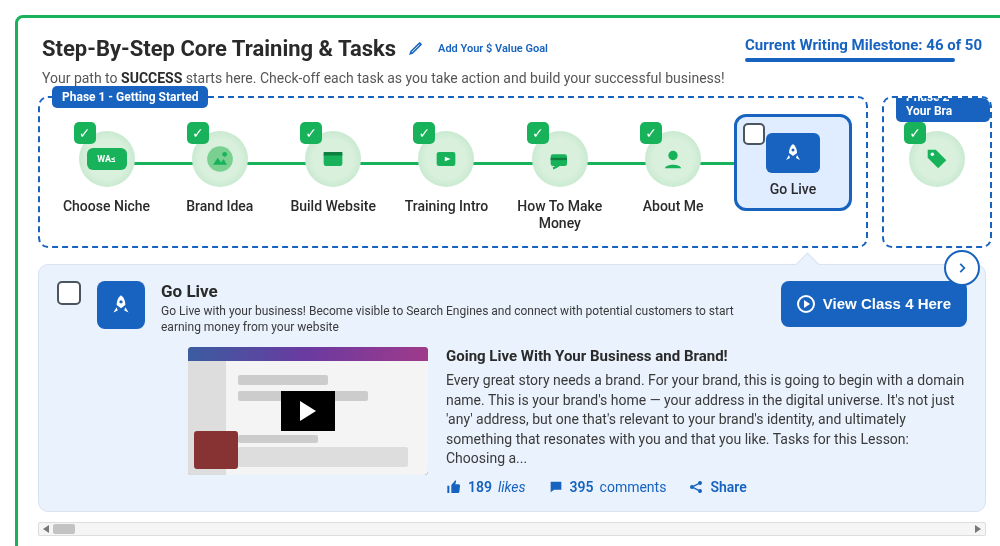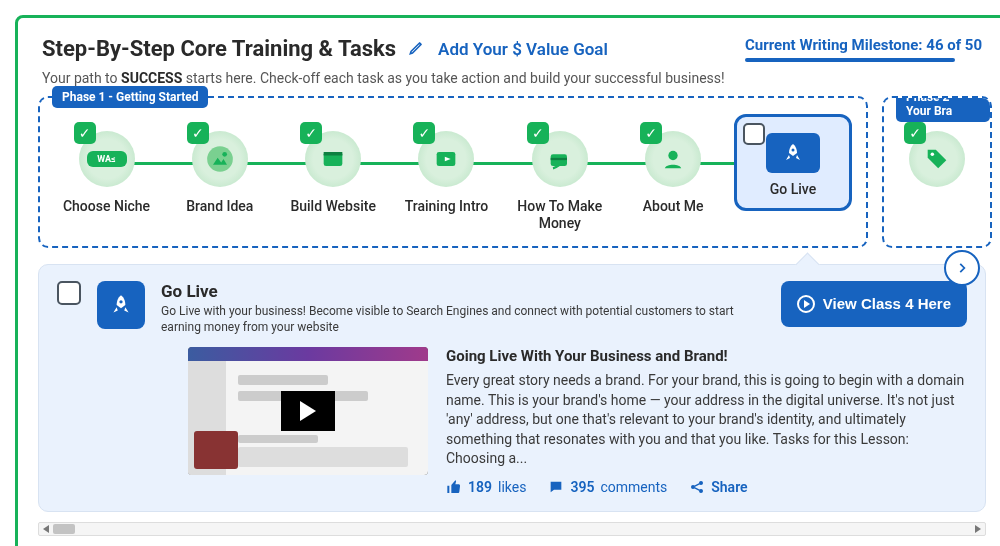--- a/index.html
+++ b/index.html
@@ -25,21 +25,21 @@
     align-items: flex-start;
     padding: 18px 24px 8px;
   }
   .title-row {
     display: flex;
     align-items: center;
     gap: 12px;
   }
   .title { font-size: 22px; font-weight: 700; color: #2a2a2a; }
   .pencil { color:#1763bf; }
-  .add-goal { color:#1763bf; font-weight:600; font-size:17px; cursor:pointer; }
+  .add-goal { color:#1763bf; font-weight:600; font-size:11px; cursor:pointer; }
   .milestone { text-align:right; }
   .milestone-text { color:#1763bf; font-weight:700; font-size:15px; }
   .milestone-bar { height:4px; background:#1763bf; margin-top:4px; width:210px; border-radius:2px;}
   .subtitle { padding: 0 24px 10px; color:#565656; font-size:14px;}
   .subtitle b { color:#2a2a2a; }
   .phases-row { display:flex; gap:14px; padding:0 20px; position:relative;}
   .phase {
     border:2px dashed #1763bf;
     border-radius:10px;
     position:relative;
@@ -57,21 +57,21 @@
   .steps-line { position:absolute; top:42px; left:30px; right:30px; height:3px; background:#17b259; z-index:0;}
   .step { display:flex; flex-direction:column; align-items:center; width:105px; z-index:1; position:relative;}
   .step-icon-wrap { width:62px; height:62px; display:flex; align-items:center; justify-content:center; position:relative; border-radius:12px;}
   .green-circle { width:56px; height:56px; border-radius:50%; background:radial-gradient(circle,#d9f0dd 50%,#b4e1bf 100%); display:flex; align-items:center; justify-content:center;}
   .green-circle svg.emblem { width:28px; height:28px; }
   .check-badge { position:absolute; top:-6px; left:-2px; width:22px; height:22px; background:#17b259; border-radius:5px; display:flex; align-items:center; justify-content:center; color:#fff; font-size:14px;}
   .step-label { margin-top:8px; font-size:14px; color:#2a2a2a; text-align:center; line-height:1.2; font-weight:500;}
   .step-selected { border:3px solid #1763bf; border-radius:12px; padding:10px; background:#e0ecff; width:118px; margin-top:-14px;}
   .step-selected .sq { width:22px; height:22px; border:2px solid #4a5560; border-radius:5px; position:absolute; top:6px; left:6px; background:#fff;}
   .blue-card { width:54px; height:40px; background:#1763bf; border-radius:6px; display:flex; align-items:center; justify-content:center; margin-top:6px;}
-  .wa-chip { width:40px; height:16px; background:#17b259; border-radius:6px; color:#fff; font-size:9px; font-weight:700; display:flex; align-items:center; justify-content:center;}
+  .wa-chip { width:40px; height:22px; background:#17b259; border-radius:6px; color:#fff; font-size:9px; font-weight:700; display:flex; align-items:center; justify-content:center;}
   .scroll-btn {
     position:absolute; right:26px; top:154px; width:36px; height:36px;
     border:2px solid #1763bf; border-radius:50%; background:#fff;
     display:flex; align-items:center; justify-content:center; color:#1763bf; font-size:18px; z-index:5;
     cursor:pointer;
   }
   .lesson {
     margin:16px 20px 10px; border:1px solid #d8e3f2; background:#eaf2fd; border-radius:10px; padding:16px 18px;
     display:flex; gap:16px; position:relative;
   }
@@ -295,21 +295,21 @@
         </div>
         <div class="article">
           <div class="article-title">Going Live With Your Business and Brand!</div>
           <div class="article-text">Every great story needs a brand. For your brand, this is going to begin with a domain name. This is your brand's home — your address in the digital universe. It's not just 'any' address, but one that's relevant to your brand's identity, and ultimately something that resonates with you and that you like. Tasks for this Lesson: Choosing a...</div>
           <div class="social">
             <div class="item">
               <svg width="16" height="16" viewBox="0 0 24 24" fill="#1763bf">
                   <path d="M2 21h3V10H2v11zm19-11c0-1-1-2-2-2h-5l1-4V3c0-.5-.5-1-1-1l-6 7v12h10c1 0 2-1 2-2l1-8z"></path>
                 </svg>
               <span>189</span>
-              <span style="font-weight:400;">likes</span>
+              <span style="font-weight:400;font-style:italic;">likes</span>
             </div>
             <div class="item">
               <svg width="16" height="16" viewBox="0 0 24 24" fill="#1763bf">
                   <path d="M4 4h16v12H9l-5 4V4z"></path>
                 </svg>
               <span>395</span>
               <span style="font-weight:400;">comments</span>
             </div>
             <div class="item">
               <svg width="16" height="16" viewBox="0 0 24 24" fill="none" stroke="#1763bf" stroke-width="2">

